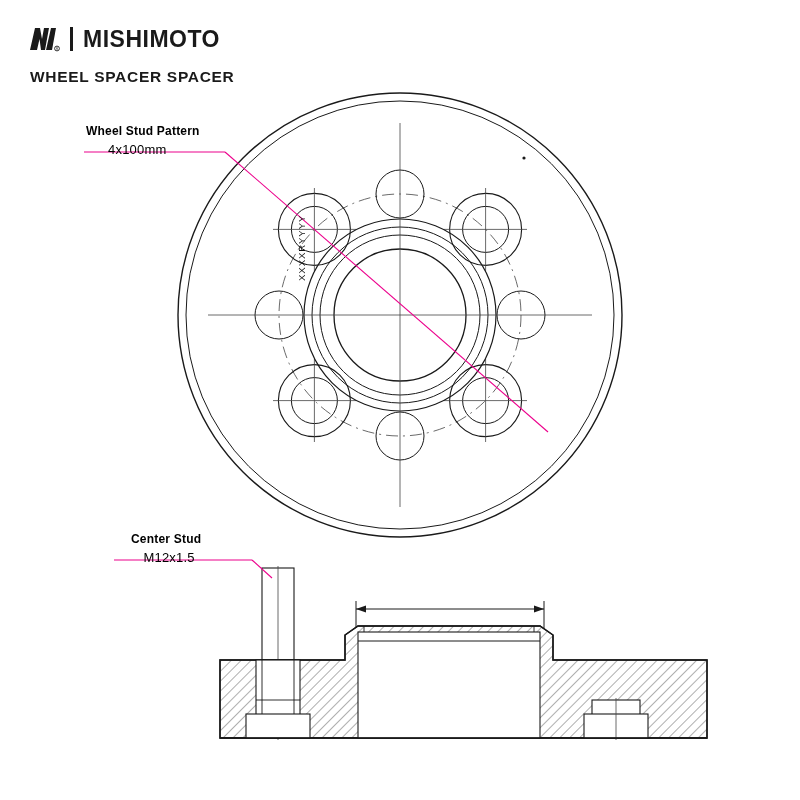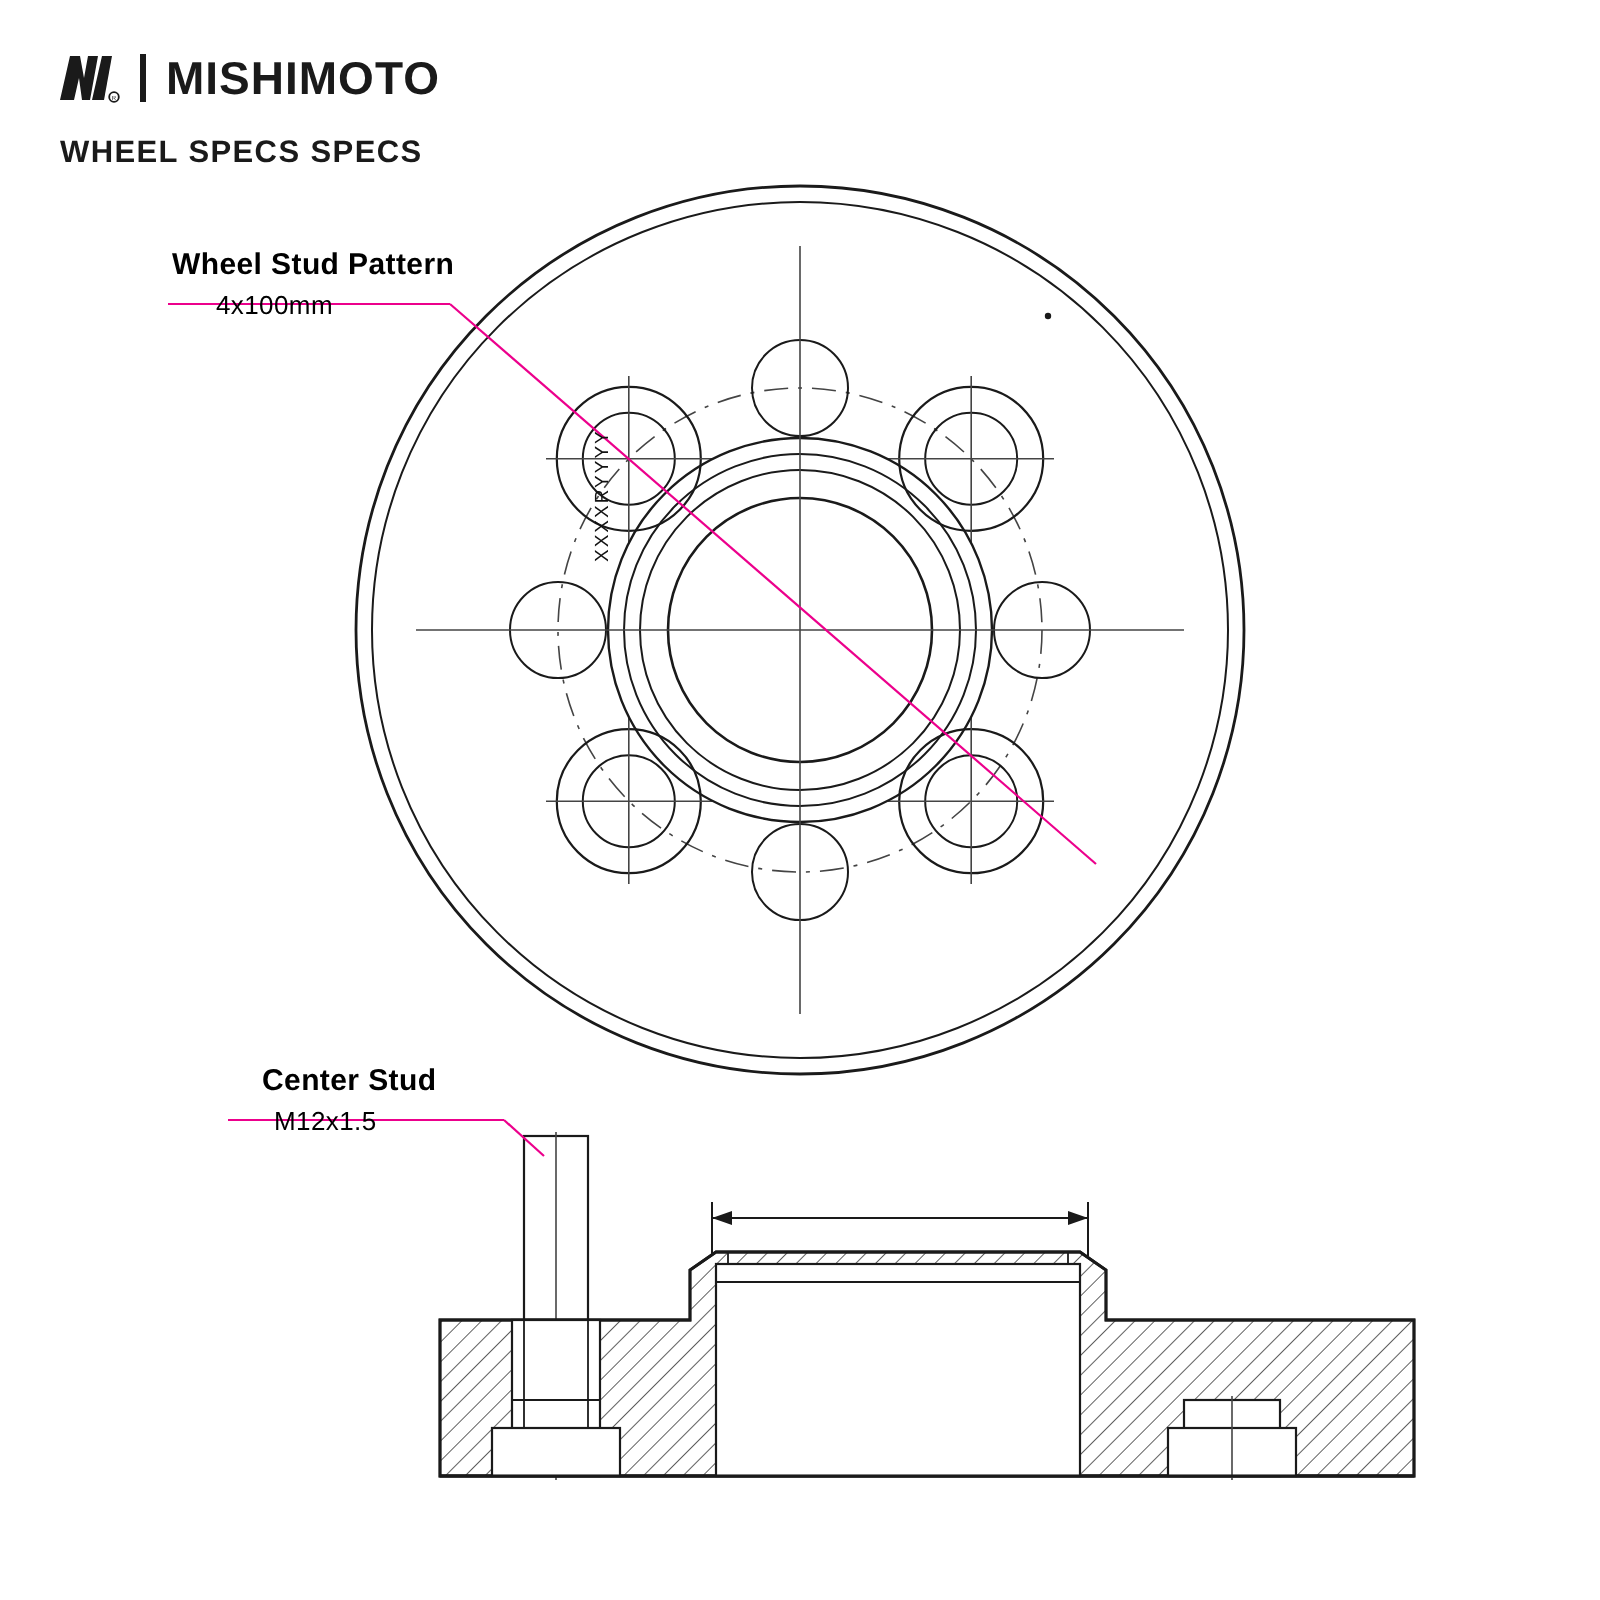--- a/index.html
+++ b/index.html
@@ -63,36 +63,36 @@
     left: 0;
     top: 0;
   }
 
   
   .callout {
     position: absolute;
     text-align: left;
   }
   .callout .label {
-    font-size: 15px;
+    font-size: 12px;
     font-weight: bold;
     letter-spacing: 0.2px;
     white-space: nowrap;
   }
   .callout .value {
     font-size: 13px;
     font-weight: normal;
     letter-spacing: 0.2px;
     white-space: nowrap;
     margin-top: 4px;
   }
   #callout-stud-pattern { left: 86px; top: 124px; }
   #callout-stud-pattern .value { margin-left: 22px; }
   #callout-wheel-stud { left: 131px; top: 532px; }
-  #callout-wheel-stud .value { margin-left: 6px; }
+  #callout-wheel-stud .value { margin-left: 6px; text-align: center; }
   #callout-center-bore {
     left: 355px;
     top: 584px;
     width: 192px;
     text-align: center;
   }
   #callout-center-bore .label,
   #callout-center-bore .value { width: 100%; text-align: center; }
 
   .vertical-mark {
@@ -120,21 +120,21 @@
           <polygon points="16,24 21,2 26,2 22,24"></polygon>
         </g>
         <circle cx="27" cy="22.5" r="2.4" fill="none" stroke="#1a1a1a" stroke-width="0.9"></circle>
         <text x="27" y="24" font-size="3" text-anchor="middle" fill="#1a1a1a" font-family="Liberation Sans, sans-serif">R</text>
       </svg>
     </span>
     <span class="brand-divider"></span>
     <span class="brand-name">MISHIMOTO</span>
   </div>
 
-  <div class="subtitle">WHEEL SPECS SPECS</div>
+  <div class="subtitle">WHEEL SPACER SPACER</div>
 
   <svg id="drawing" width="800" height="800" viewBox="0 0 800 800" xmlns="http://www.w3.org/2000/svg">
     <defs>
       <pattern id="hatch" width="7" height="7" patternUnits="userSpaceOnUse" patternTransform="rotate(45)">
         <line x1="0" y1="0" x2="0" y2="7" stroke="#1a1a1a" stroke-width="0.7"></line>
       </pattern>
       <pattern id="hatch2" width="7" height="7" patternUnits="userSpaceOnUse" patternTransform="rotate(-45)">
         <line x1="0" y1="0" x2="0" y2="7" stroke="#1a1a1a" stroke-width="0.7"></line>
       </pattern>
       <clipPath id="clip-front">

